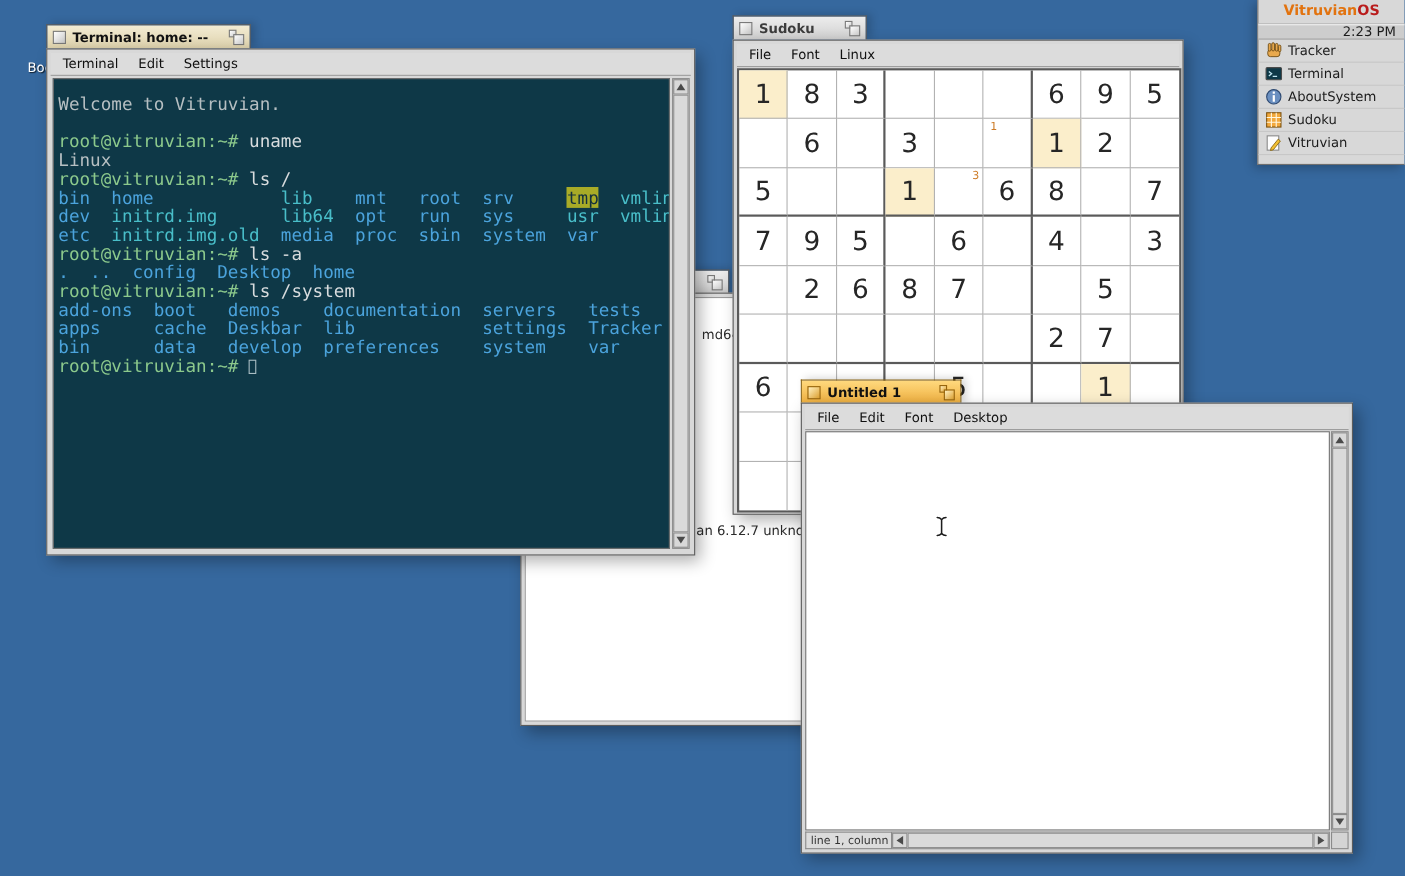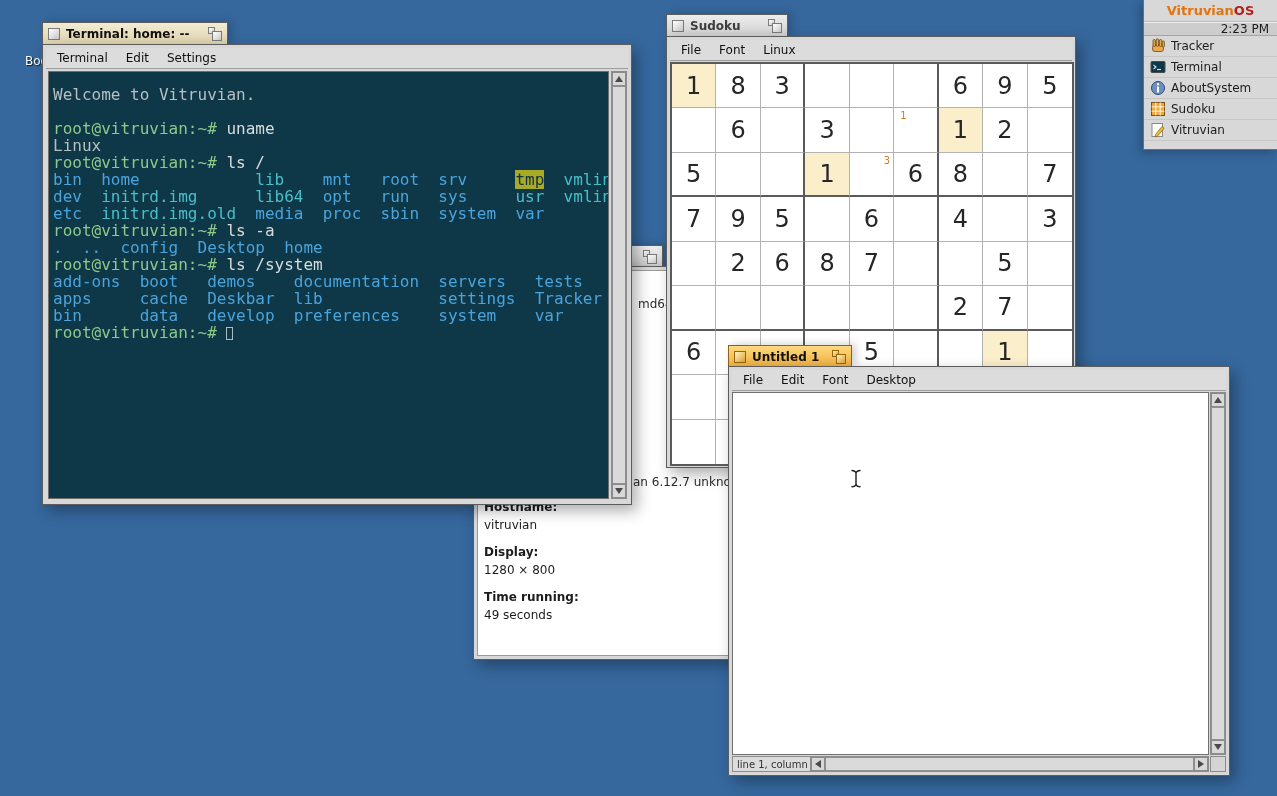--- a/index.html
+++ b/index.html
@@ -90,21 +90,21 @@
   .tc-out    { color:var(--t-out,#b6bfc2); }
   .tc-prompt { color:var(--t-prompt,#8cc98c); }
   .tc-cmd    { color:var(--t-cmd,#d8dcde); }
   .tc-dir    { color:var(--t-dir,#4ba3dc); }
   .tc-lnk    { color:var(--t-lnk,#49bec9); }
   .tc-tmp    { color:var(--t-tmpfg,#15313d); background:var(--t-tmpbg,#a8ab27); }
   .tcursor { display:inline-block; width:7px; height:13px; border:1px solid #a9bdc3; vertical-align:-2px; }
   #terminal-scrollbar { right:4px; top:26px; bottom:5px; }
 
   
-  #stylededit-tab    { left:728px; top:345px; width:124px; z-index:5; }
+  #stylededit-tab    { left:728px; top:345px; width:146px; z-index:5; }
   #stylededit-window { left:728px; top:366px; width:502px; height:410px; z-index:5; }
   #se-textarea { position:absolute; left:3px; top:25px; right:20px; bottom:20px;
                  background:#ffffff; border:1px solid #707070; }
   #se-vscroll { right:3px; top:25px; bottom:20px; }
   #se-bottombar { position:absolute; left:3px; right:20px; bottom:3px; height:16px; display:flex; }
   #se-status { width:78px; flex:none; background:#dcdcdc; border:1px solid #8b8b8b; border-right:none;
                font-size:10px; color:#333; padding:2px 0 0 4px; white-space:nowrap; overflow:hidden; }
   #se-corner { position:absolute; right:3px; bottom:3px; width:16px; height:16px;
                background:#d4d4d4; border:1px solid #8b8b8b; }
 
@@ -133,28 +133,20 @@
   <div class="tab-title">AboutSystem</div>
   <div class="zoombox">
       <div class="zb-small"></div>
       <div class="zb-big"></div>
     </div>
 </div>
 <div class="window" id="about-window">
   <div id="about-content"></div>
   <div class="about-frag" id="about-arch">md64</div>
   <div class="about-frag" id="about-kernel">an 6.12.7 unknow</div>
-  <div id="about-info">
-      <div class="about-label">Hostname:</div>
-      <div class="about-value">vitruvian</div>
-      <div class="about-label">Display:</div>
-      <div class="about-value">1280 × 800</div>
-      <div class="about-label">Time running:</div>
-      <div class="about-value">49 seconds</div>
-    </div>
 </div>
 
 <div class="tab gray" id="sudoku-tab">
   <div class="closebox"></div>
   <div class="tab-title">Sudoku</div>
   <div class="zoombox">
       <div class="zb-small"></div>
       <div class="zb-big"></div>
     </div>
 </div>

